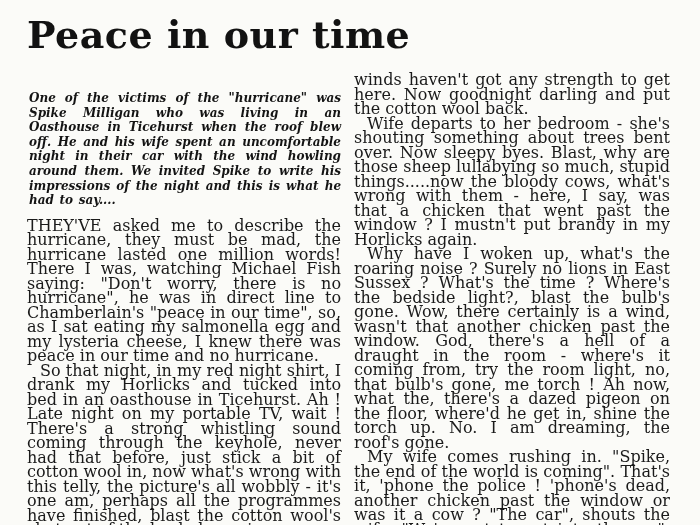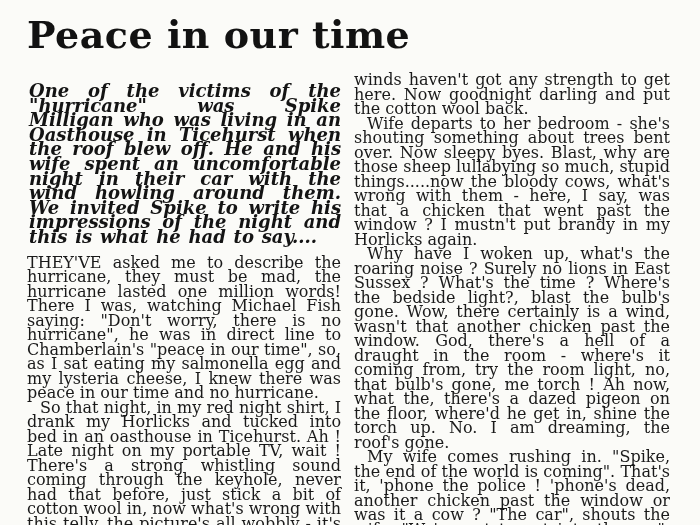--- a/index.html
+++ b/index.html
@@ -28,24 +28,24 @@
     color: #121212;
   }
   .columns {
     display: flex;
     gap: 13px;
     align-items: flex-start;
   }
   .col-left  { width: 318px; }
   .col-right { width: 320px; }
   .intro {
-    margin: 11px 0 11px 2px;
+    margin: 18px 0 11px 2px;
     font-weight: 700;
     font-style: italic;
-    font-size: 18px;
+    font-size: 12px;
     line-height: 14.6px;
     text-align: justify;
     word-spacing: 1.5px;
     color: #141414;
   }
   .body-text {
     margin: 0;
     font-size: 16px;
     line-height: 14.5px;
     text-align: justify;

